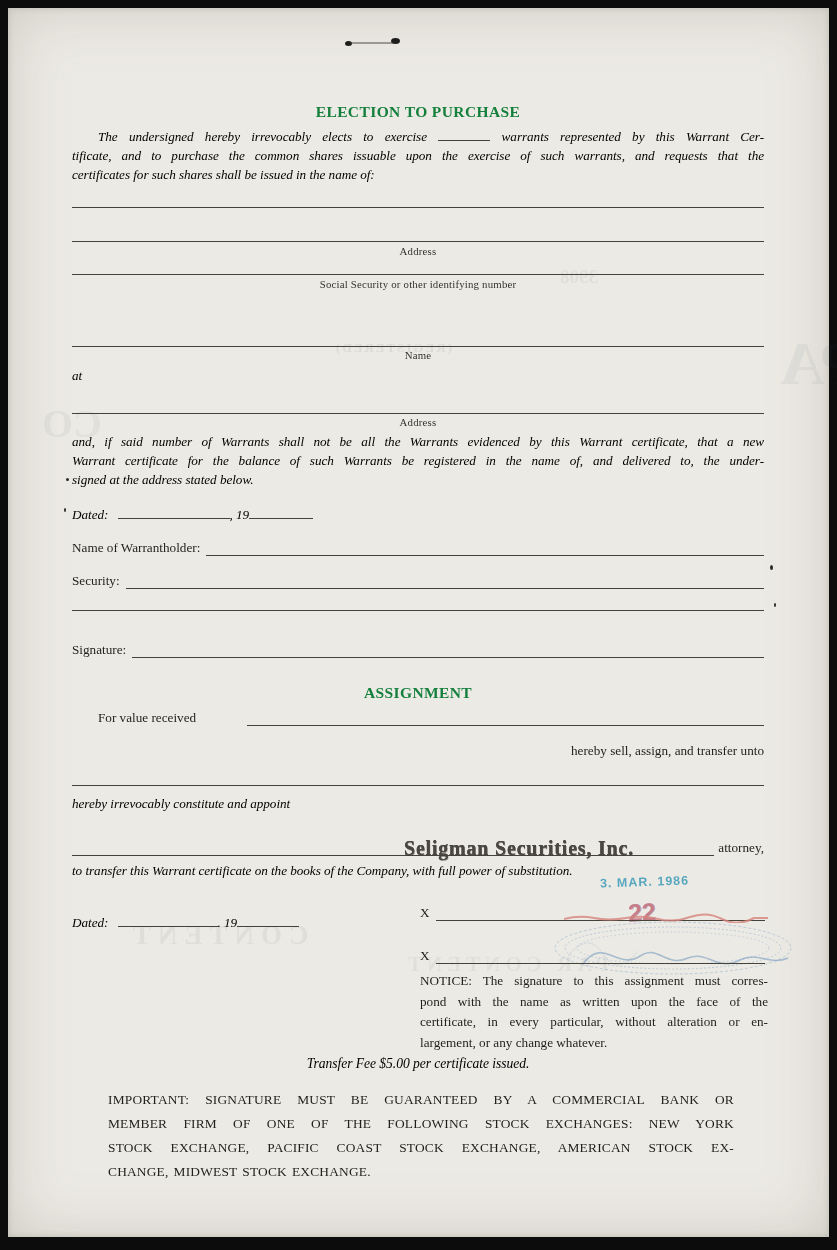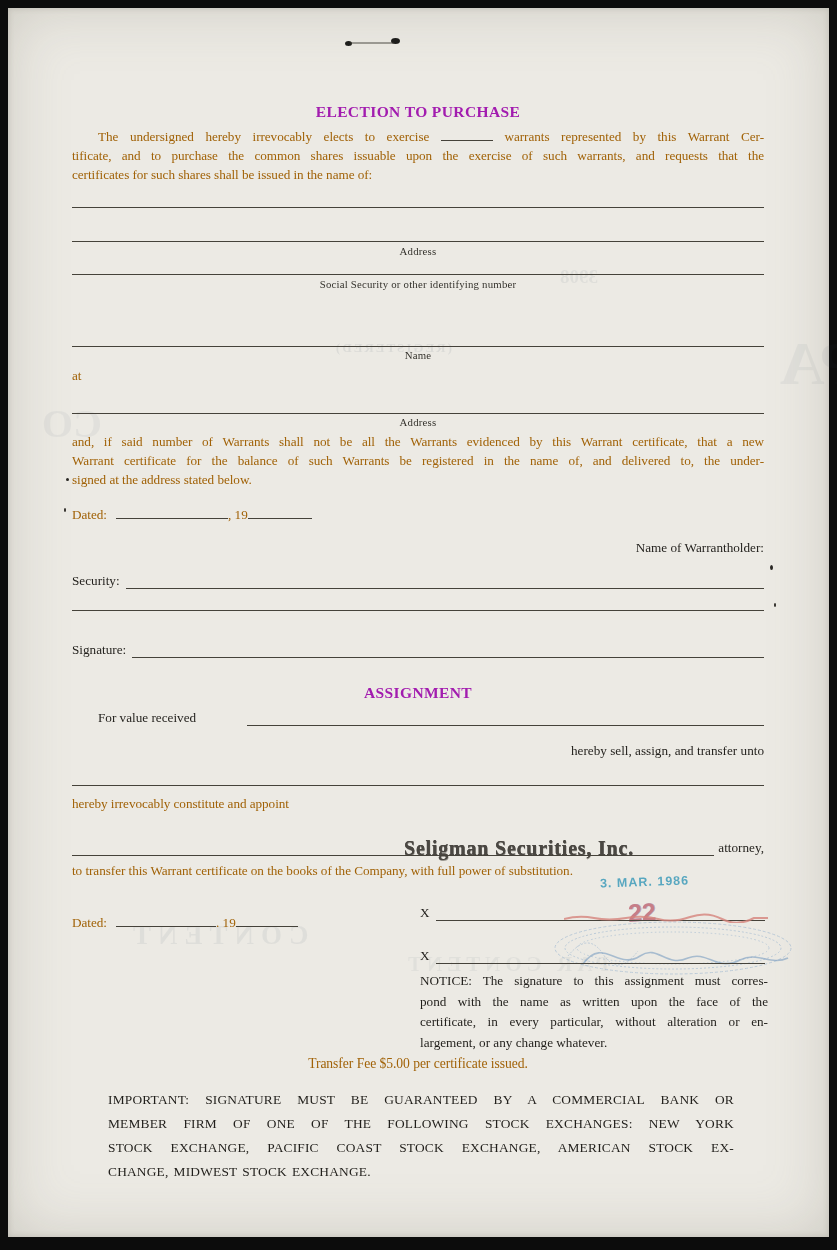--- a/index.html
+++ b/index.html
@@ -10,25 +10,25 @@
     overflow:hidden;
   }
   .paper{
     position:absolute;left:8px;top:8px;width:821px;height:1229px;
     background:#eceae4;
     box-shadow:inset 0 0 60px rgba(120,115,100,.25), inset 0 0 6px rgba(80,75,65,.2);
     color:#211f1b;
   }
   .abs{position:absolute;}
   .content-w{left:64px;width:692px;}
-  .body-text{font-size:13.2px;line-height:19px;letter-spacing:-.05px;color:#a16207;}
+  .body-text{font-size:13.2px;line-height:19px;letter-spacing:-.05px;color:#000000;font-style:italic;}
   .jline{text-align:justify;text-align-last:justify;}
   .lline{text-align:left;}
   .indent{display:inline-block;width:26px;}
-  .heading{font-weight:bold;font-size:15.5px;letter-spacing:.4px;text-align:center;color:#a21caf;}
+  .heading{font-weight:bold;font-size:15.5px;letter-spacing:.4px;text-align:center;color:#15803d;}
   .blank{display:inline-block;border-bottom:1.4px solid #45423a;height:12px;vertical-align:baseline;}
   .fill-line{border-bottom:1.4px solid #45423a;height:16px;}
   .small-label{font-size:10.8px;text-align:center;color:#35332d;letter-spacing:.2px;}
   .flexrow{display:flex;align-items:flex-end;font-size:13.2px;}
   .flexrow .fill{flex:1;border-bottom:1.4px solid #45423a;height:15px;margin-left:6px;}
   .staple{position:absolute;}
   .staple .dot{position:absolute;width:7px;height:5px;background:#1d1d1b;border-radius:50%;}
   .staple .bar{position:absolute;height:2px;background:rgba(60,58,52,.45);border-radius:2px;}
   .stamp-co{
     font-weight:bold;font-size:20px;letter-spacing:.8px;color:#4a4742;
@@ -96,21 +96,21 @@
     <div class="jline">and, if said number of Warrants shall not be all the Warrants evidenced by this Warrant certificate, that a new</div>
     <div class="jline">Warrant certificate for the balance of such Warrants be registered in the name of, and delivered to, the under-</div>
     <div class="lline">signed at the address stated below.</div>
   </div>
 
   <div class="abs content-w body-text lline" style="top:497px;">
     <span>Dated:</span>
     <span class="blank" style="width:112px;margin-left:6px;"></span><span>, 19</span><span class="blank" style="width:64px;"></span>
   </div>
 
-  <div class="abs content-w flexrow" style="top:532px;flex-direction:column;">
+  <div class="abs content-w flexrow" style="top:532px;">
     <span>Name of Warrantholder:</span>
       <span class="fill"></span>
   </div>
 
   <div class="abs content-w flexrow" style="top:565px;">
     <span>Security:</span>
       <span class="fill"></span>
   </div>
 
   <div class="abs content-w fill-line" style="top:586px;"></div>

